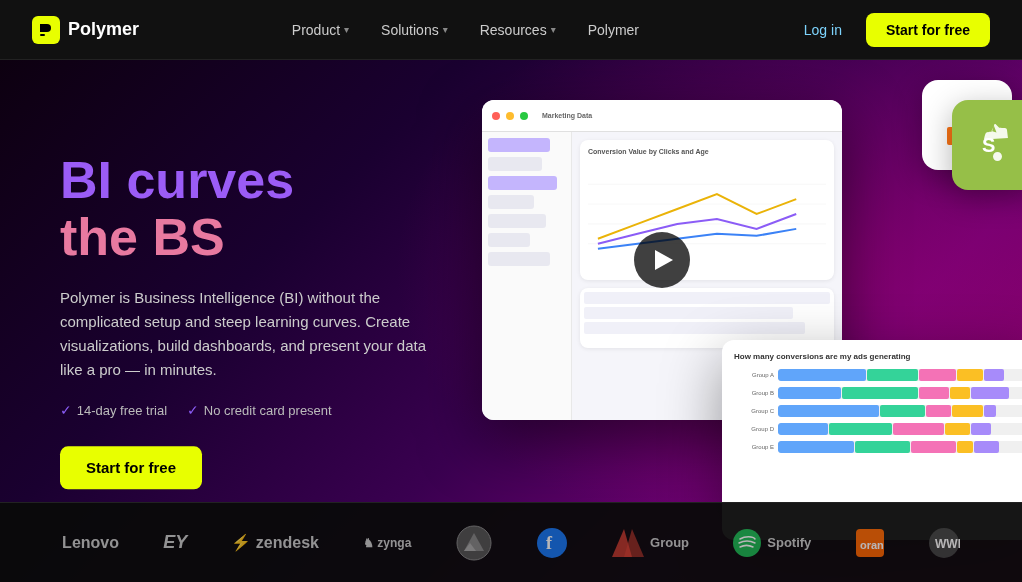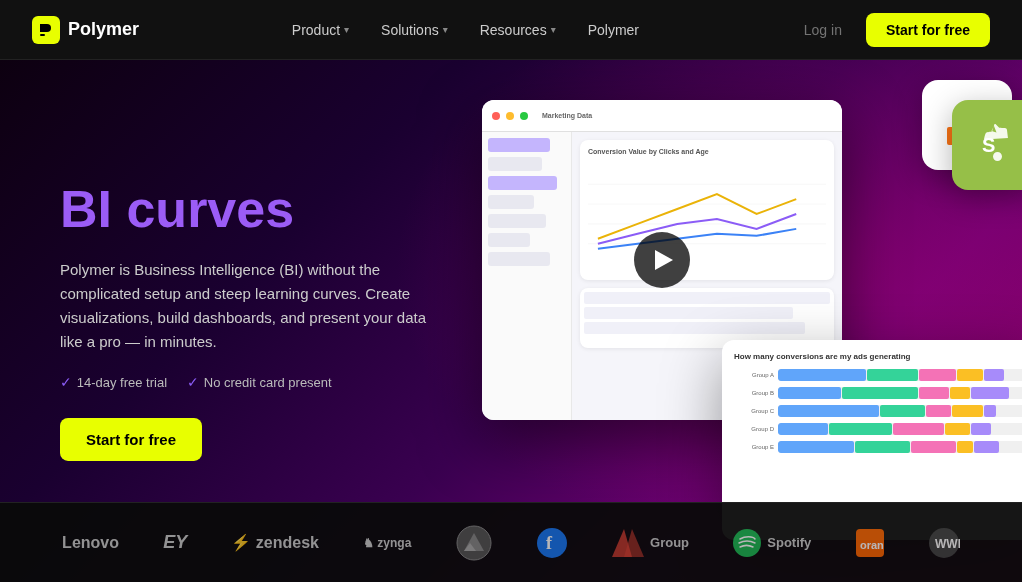--- a/index.html
+++ b/index.html
@@ -54,21 +54,21 @@
     .nav-link .chevron {
       font-size: 10px;
       color: #888;
     }
     .nav-right {
       display: flex;
       align-items: center;
       gap: 12px;
     }
     .nav-login {
-      color: #737373;
+      color: #7dd3fc;
       font-size: 14px;
       cursor: pointer;
       padding: 6px 12px;
     }
     .nav-cta {
       background: #e8ff00;
       color: #000;
       font-size: 14px;
       font-weight: 700;
       padding: 9px 20px;
@@ -390,20 +390,21 @@
     <span class="nav-login">Log in</span>
     <button class="nav-cta">Start for free</button>
   </div>
 </nav>
 
 <section class="hero">
 
   <div class="hero-left">
     <h1 class="hero-heading">
       <span class="purple">BI curves</span><br>
+      <span class="pink">the BS</span>
     </h1>
     <p class="hero-subtext">Polymer is Business Intelligence (BI) without the complicated setup and steep learning curves. Create visualizations, build dashboards, and present your data like a pro — in minutes.</p>
     <div class="hero-checks">
       <span>
         <span class="check-icon">✓</span>
         <span>14-day free trial</span>
       </span>
       <span>
         <span class="check-icon">✓</span>
         <span>No credit card present</span>

